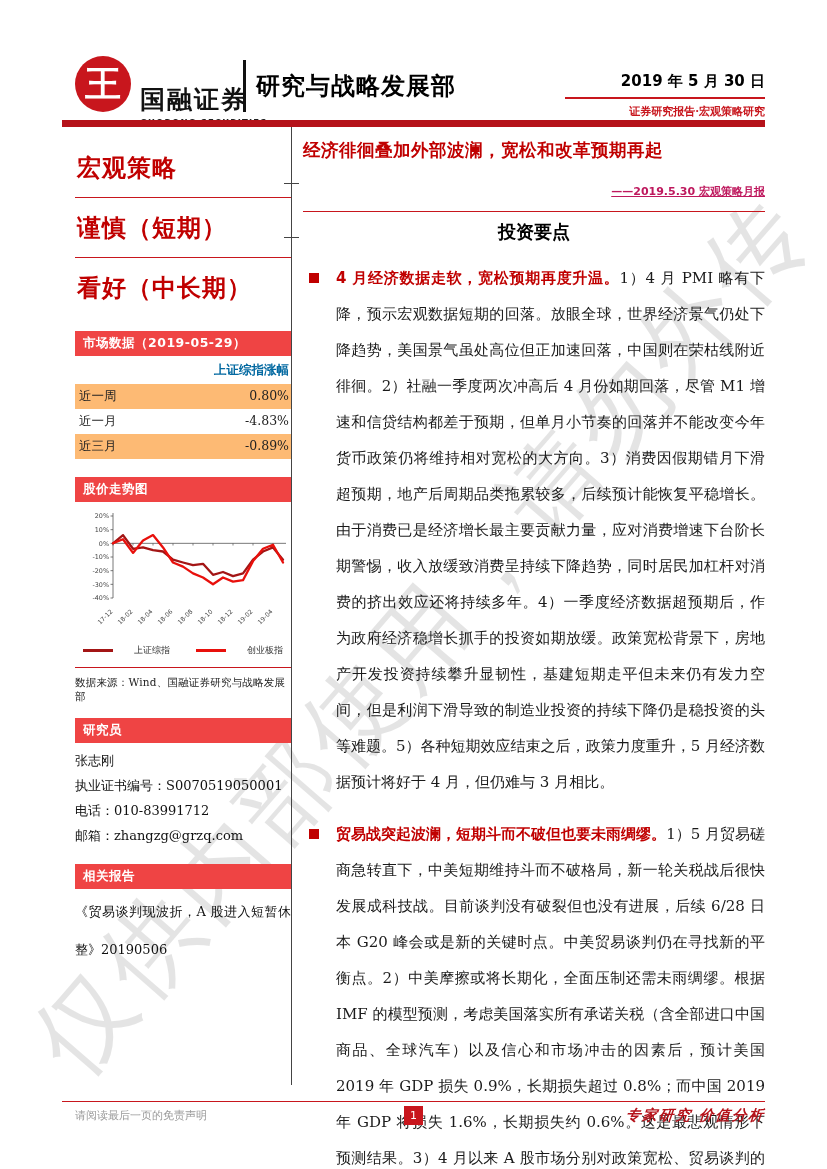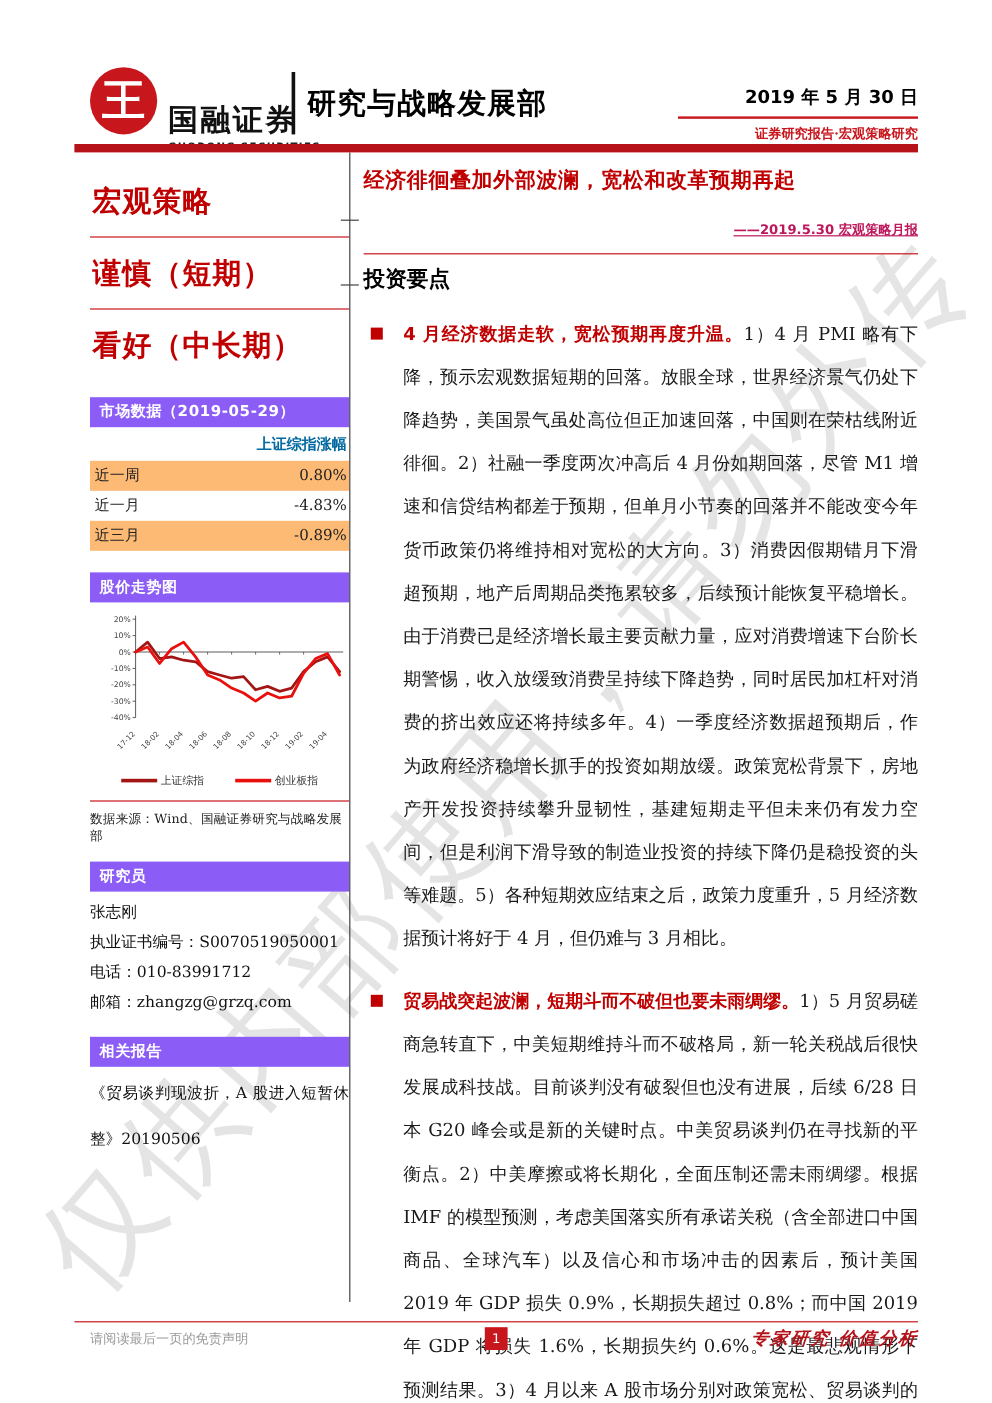--- a/index.html
+++ b/index.html
@@ -19,43 +19,43 @@
   .dept{position:absolute;left:256px;top:70px;font-family:Liberation Sans, sans-serif;
         font-weight:bold;font-size:24px;letter-spacing:1px;color:#000;}
   .hdr-right{position:absolute;right:62px;top:72px;width:200px;text-align:right;}
   .hdr-date{font-family:"DejaVu Sans","Liberation Sans",sans-serif;font-weight:bold;font-size:15px;color:#000;padding-bottom:6px;border-bottom:2px solid #c8161d;}
   .hdr-type{margin-top:5px;font-size:11px;font-weight:bold;color:#c8161d;}
   .top-band{position:absolute;left:62px;top:120px;width:703px;height:7px;background:#b5121a;}
   
   .sidebar{position:absolute;left:75px;top:138px;width:216px;}
   .rating{font-size:24px;font-weight:bold;color:#c00000;letter-spacing:1px;padding:14px 0 13px 2px;}
   .rating-rule{height:0;border-bottom:1.5px solid #c8161d;}
-  .side-bar-title{margin-top:14px;background:#8b5cf6;color:#fff;font-family:"DejaVu Sans","Liberation Sans",sans-serif;
+  .side-bar-title{margin-top:14px;background:#ef4444;color:#fff;font-family:"DejaVu Sans","Liberation Sans",sans-serif;
                   font-weight:bold;font-size:12.5px;padding:4px 0 4px 8px;letter-spacing:0.5px;}
   .mkt-col-header{text-align:right;font-weight:bold;font-size:12.5px;padding:6px 2px 5px 0;color:#0369a1;}
   .mkt-row{display:flex;justify-content:space-between;font-size:12.5px;padding:4px 2px 4px 4px;color:#222;}
   .mkt-row.alt{background:#fdba74;}
   .chart-wrap{margin-top:6px;}
   .legend{display:flex;justify-content:center;gap:26px;margin-top:4px;}
-  .legend-item{display:flex;align-items:center;gap:3px;font-size:9px;color:#333;}
+  .legend-item{display:flex;align-items:center;gap:21px;font-size:9px;color:#333;}
   .legend-swatch{width:30px;height:3px;}
   .src-rule{margin-top:10px;border-top:1.5px solid #c8161d;}
   .source{font-size:10.5px;color:#222;margin-top:8px;letter-spacing:0.2px;}
   .person{font-size:13px;line-height:25px;color:#111;margin-top:5px;}
   .related-body{font-size:13px;line-height:38px;color:#111;margin-top:4px;text-align:justify;}
   
   .col-divider{position:absolute;left:291px;top:127px;width:1px;height:958px;background:#444;}
   .tick{position:absolute;left:284px;width:15px;height:1px;background:#444;}
   .main{position:absolute;left:303px;top:132px;width:462px;}
   .doc-title{font-family:"DejaVu Sans","Liberation Sans",sans-serif;font-weight:bold;font-size:17.5px;color:#c00000;
              letter-spacing:0.5px;margin-top:6px;}
   .doc-subtitle{font-family:"DejaVu Sans","Liberation Sans",sans-serif;font-weight:bold;font-size:11px;color:#be185d;
                 text-align:right;margin-top:22px;text-decoration:underline;}
   .title-rule{border-top:1.5px solid #c8161d;margin-top:12px;}
-  .section-title{font-family:"DejaVu Sans","Liberation Sans",sans-serif;font-weight:bold;font-size:18px;color:#000;margin-top:8px;}
+  .section-title{font-family:"DejaVu Sans","Liberation Sans",sans-serif;font-weight:bold;font-size:18px;color:#000;margin-top:8px;text-align:center;}
   .bullet{position:relative;padding-left:33px;text-align:justify;font-size:15px;line-height:36px;margin-top:16px;}
   .bullet .sq{position:absolute;left:6px;top:13px;width:10px;height:10px;background:#c00000;}
   .bullet .lead{color:#c00000;font-weight:bold;font-family:"DejaVu Sans","Liberation Sans",sans-serif;}
   .bullet .body{color:#1a1a1a;}
   
   .footer-rule{position:absolute;left:62px;top:1101px;width:703px;border-top:1.5px solid #c8161d;}
   .footer-disclaimer{position:absolute;left:75px;top:1108px;font-size:11px;color:#9a9a9a;}
   .page-box{position:absolute;left:404px;top:1106px;width:19px;height:19px;background:#c8161d;color:#fff;
             font-size:11px;display:flex;align-items:center;justify-content:center;
             font-family:"DejaVu Sans","Liberation Sans",sans-serif;}

